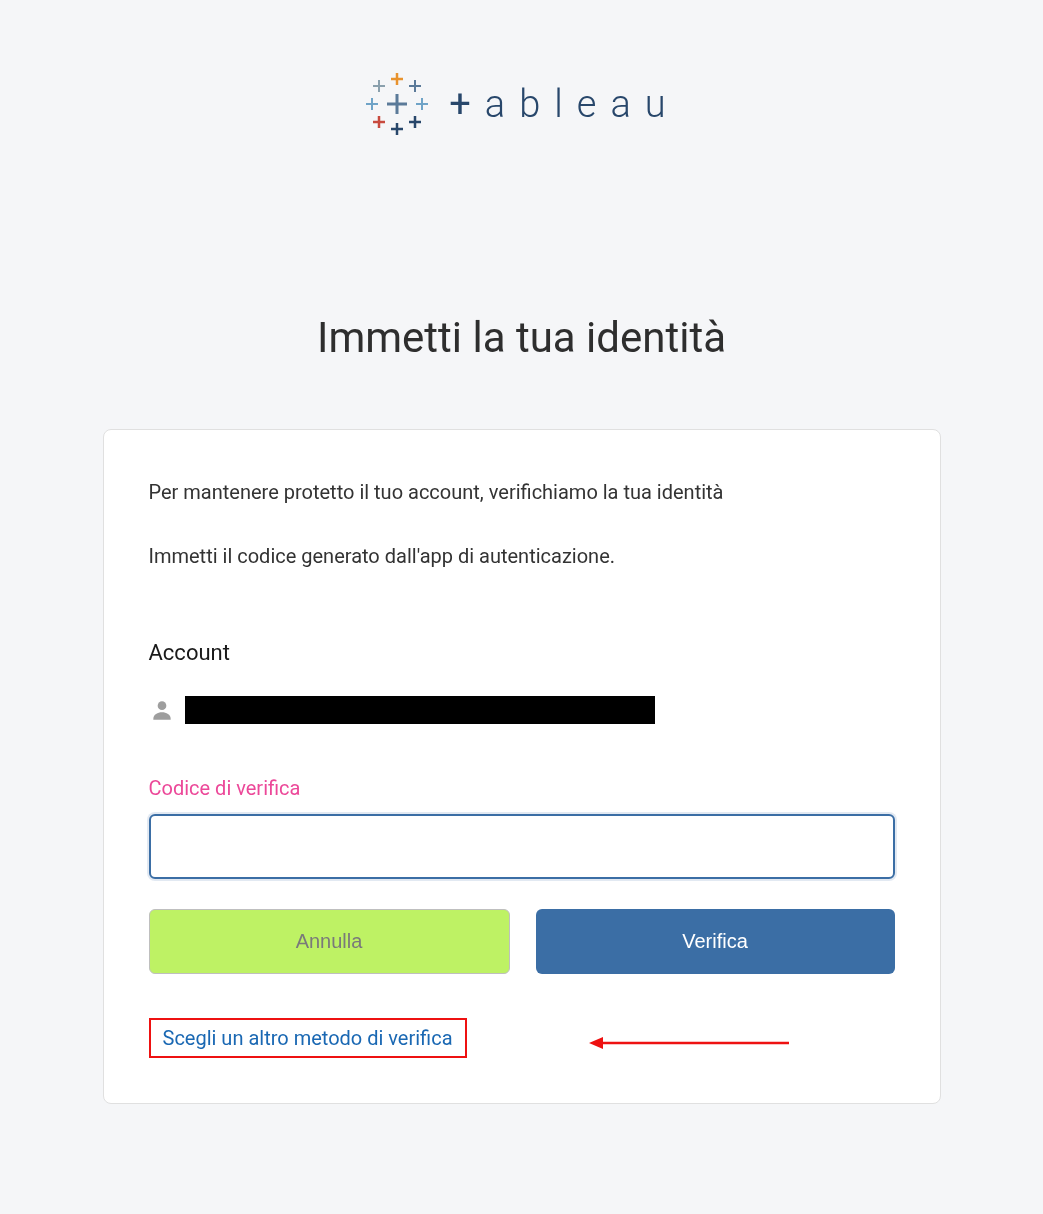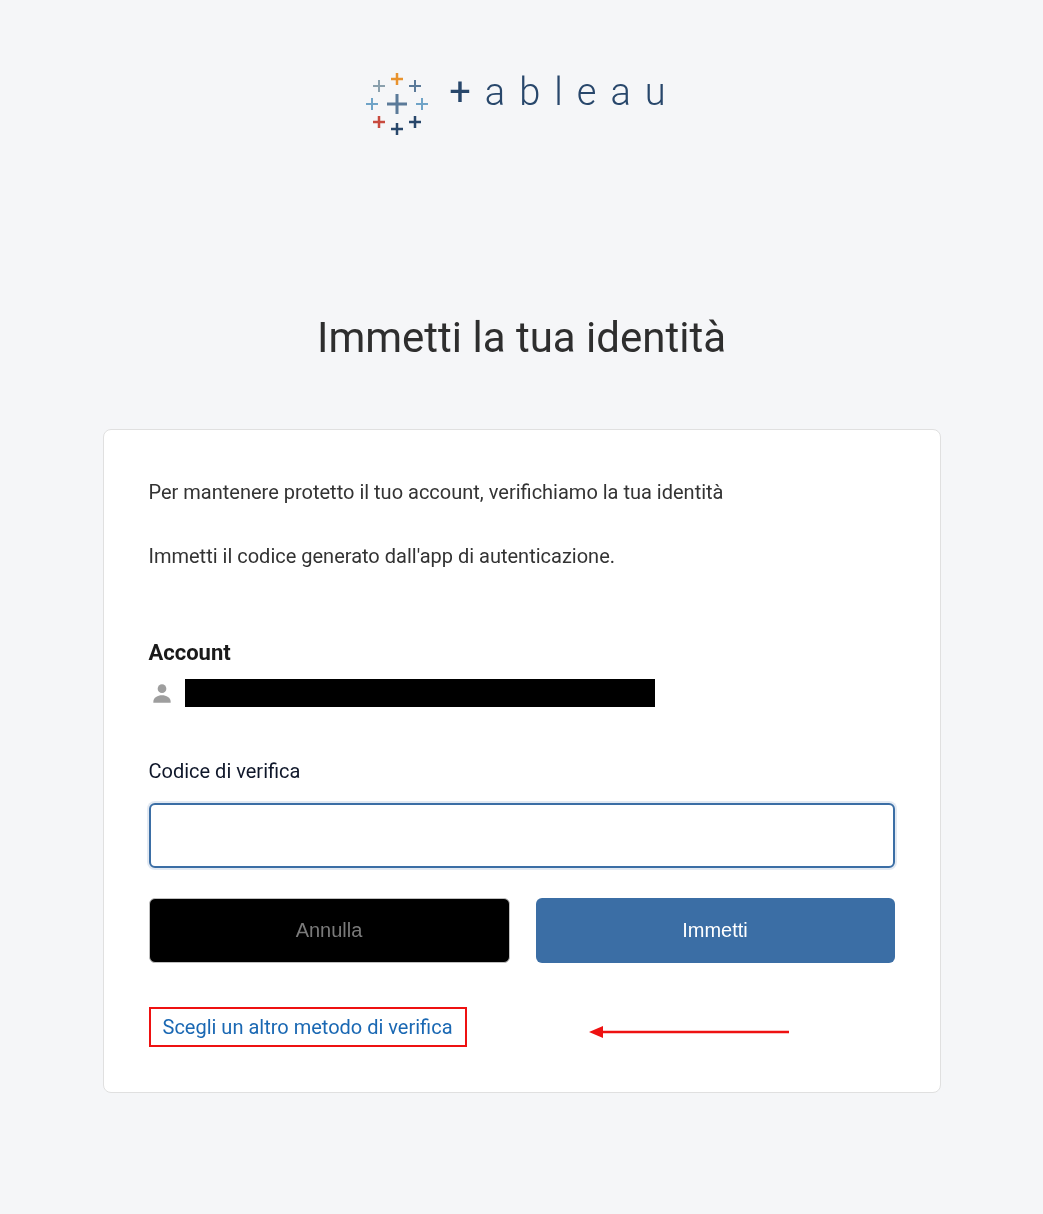--- a/index.html
+++ b/index.html
@@ -16,20 +16,21 @@
     }
     .container {
       width: 100%;
       display: flex;
       flex-direction: column;
       align-items: center;
       padding-top: 70px;
     }
     .logo-wrapper {
       display: flex;
+      align-items: center;
       gap: 18px;
     }
     .logo-mark {
       width: 68px;
       height: 68px;
       position: relative;
     }
     .wordmark {
       font-size: 38px;
       letter-spacing: 14px;
@@ -60,23 +61,23 @@
       color: #333333;
       margin-bottom: 40px;
     }
     .description-2 {
       font-size: 20px;
       color: #333333;
       margin-bottom: 72px;
     }
     .account-label {
       font-size: 22px;
-      font-weight: 700;
+      font-weight: 400;
       color: #1a1a1a;
-      margin-bottom: 14px;
+      margin-bottom: 31px;
     }
     .account-row {
       display: flex;
       align-items: center;
       gap: 10px;
       margin-bottom: 52px;
     }
     .person-icon {
       width: 26px;
       height: 26px;
@@ -86,22 +87,22 @@
     .account-value {
       background: #000000;
       height: 28px;
       width: 470px;
       color: #000000;
       font-size: 20px;
       overflow: hidden;
     }
     .input-label {
       font-size: 20px;
-      color: #0f172a;
-      margin-bottom: 20px;
+      color: #ec4899;
+      margin-bottom: 14px;
       display: block;
     }
     .code-input {
       width: 100%;
       height: 65px;
       border: 2px solid #3b6ea5;
       border-radius: 6px;
       font-size: 20px;
       padding: 0 14px;
       outline: none;
@@ -115,21 +116,21 @@
     }
     .btn {
       flex: 1;
       height: 65px;
       border-radius: 6px;
       font-size: 20px;
       cursor: pointer;
       border: none;
     }
     .btn-cancel {
-      background: #000000;
+      background: #bef264;
       border: 1px solid #bfbfbf;
       color: #7a7a7a;
     }
     .btn-verify {
       background: #3b6ea5;
       color: #ffffff;
     }
     .alt-method-wrapper {
       display: inline-block;
       border: 2px solid #e11;
@@ -225,21 +226,21 @@
         </svg>
       </span>
       <div class="account-value"></div>
     </div>
 
     <label class="input-label">Codice di verifica</label>
     <input type="text" class="code-input" value="" style="">
 
     <div class="button-row">
       <button class="btn btn-cancel">Annulla</button>
-      <button class="btn btn-verify">Immetti</button>
+      <button class="btn btn-verify">Verifica</button>
     </div>
 
     <span class="alt-method-wrapper">
       <a class="alt-method-link">Scegli un altro metodo di verifica</a>
     </span>
 
     <svg class="arrow-annotation" viewBox="0 0 200 20">
       <line x1="200" y1="10" x2="10" y2="10" stroke="#e11" stroke-width="2.5"></line>
       <polygon points="0,10 14,4 14,16" fill="#e11"></polygon>
     </svg>

